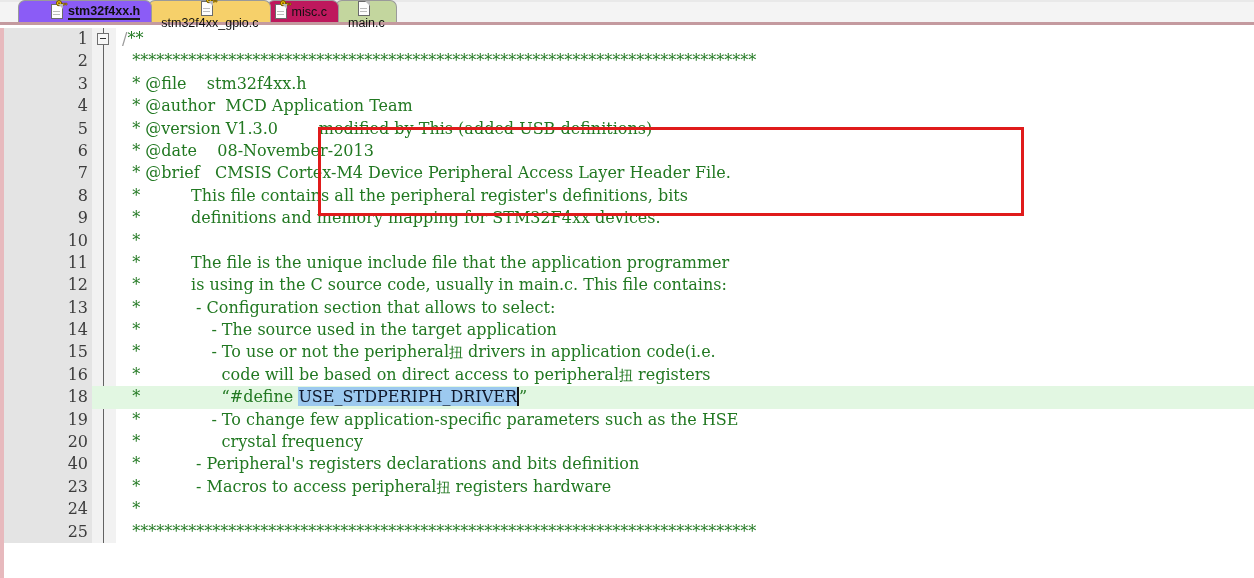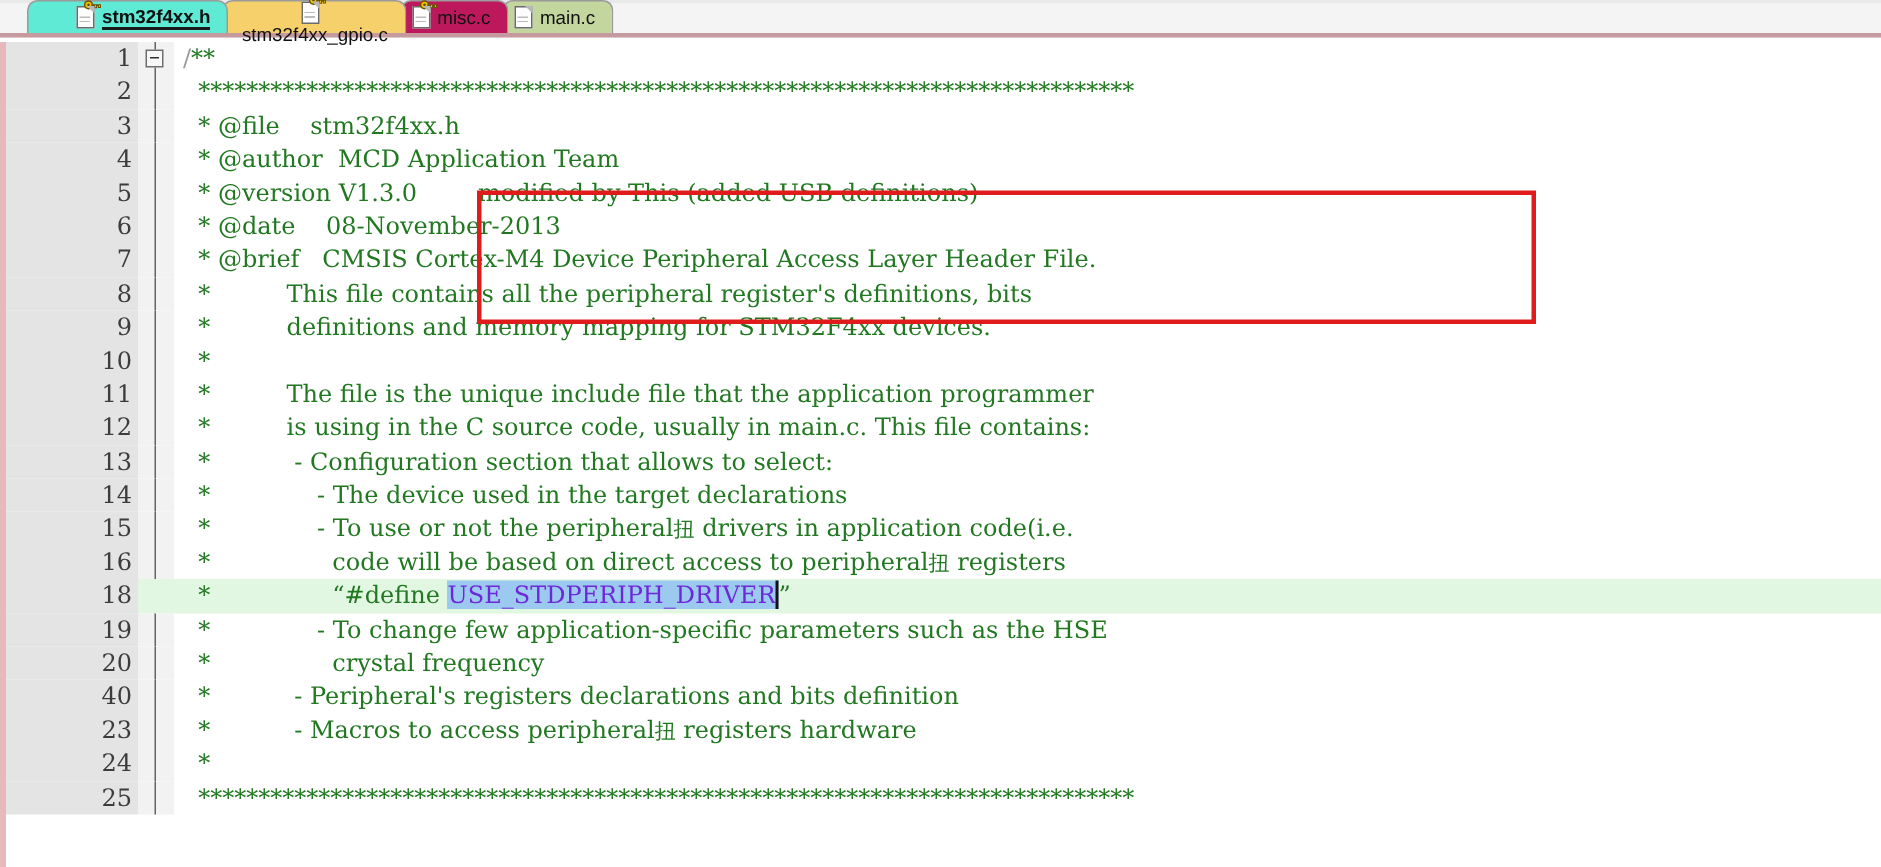--- a/index.html
+++ b/index.html
@@ -54,24 +54,24 @@
     color: #101010;
     border-top-left-radius: 7px;
     border-top-right-radius: 7px;
     border: 1px solid #9a9a9a;
     border-bottom: none;
     white-space: nowrap;
     cursor: pointer;
   }
   .tab .tab-label { margin-left: 5px; }
 
-  .tab.t-h      { background: #5eead4; z-index: 5; padding-left: 32px; }
+  .tab.t-h      { background: #8b5cf6; z-index: 5; padding-left: 32px; }
   .tab.t-gpio   { background: #f6d06a; z-index: 4; flex-direction: column; }
   .tab.t-misc   { background: #be185d; z-index: 3; }
-  .tab.t-main   { background: #c3d69e; z-index: 2; }
+  .tab.t-main   { background: #c3d69e; z-index: 2; flex-direction: column; }
 
   .tab.active .tab-label {
     font-weight: bold;
     border-bottom: 2px solid #1a1a1a;
     padding-bottom: 0px;
   }
 
   
   .doc-icon {
     position: relative;
@@ -182,21 +182,21 @@
     position: relative;
     padding-left: 6px;
     color: #217821;
     white-space: pre;
     box-sizing: border-box;
   }
   .code .slash { color: #9a9a9a; }
   .code .cjk { font-family: "DejaVu Sans", sans-serif; font-size: 14px; }
   .sel {
     background: #9cc9ef;
-    color: #6d28d9;
+    color: #0f172a;
     border-right: 2px solid #121212;
   }
 
   
   .annot {
     position: absolute;
     left: 314px;
     top: 99px;
     width: 706px;
     height: 89px;
@@ -272,21 +272,21 @@
         <div class="row"><div class="gutter">4</div><div class="foldcol"><span class="vline"></span></div><div class="code">  * @author  MCD Application Team</div></div>
         <div class="row"><div class="gutter">5</div><div class="foldcol"><span class="vline"></span></div><div class="code">  * @version V1.3.0        modified by This (added USB definitions)</div></div>
         <div class="row"><div class="gutter">6</div><div class="foldcol"><span class="vline"></span></div><div class="code">  * @date    08-November-2013</div></div>
         <div class="row"><div class="gutter">7</div><div class="foldcol"><span class="vline"></span></div><div class="code">  * @brief   CMSIS Cortex-M4 Device Peripheral Access Layer Header File.</div></div>
         <div class="row"><div class="gutter">8</div><div class="foldcol"><span class="vline"></span></div><div class="code">  *          This file contains all the peripheral register's definitions, bits</div></div>
         <div class="row"><div class="gutter">9</div><div class="foldcol"><span class="vline"></span></div><div class="code">  *          definitions and memory mapping for STM32F4xx devices.</div></div>
         <div class="row"><div class="gutter">10</div><div class="foldcol"><span class="vline"></span></div><div class="code">  *</div></div>
         <div class="row"><div class="gutter">11</div><div class="foldcol"><span class="vline"></span></div><div class="code">  *          The file is the unique include file that the application programmer</div></div>
         <div class="row"><div class="gutter">12</div><div class="foldcol"><span class="vline"></span></div><div class="code">  *          is using in the C source code, usually in main.c. This file contains:</div></div>
         <div class="row"><div class="gutter">13</div><div class="foldcol"><span class="vline"></span></div><div class="code">  *           - Configuration section that allows to select:</div></div>
-        <div class="row"><div class="gutter">14</div><div class="foldcol"><span class="vline"></span></div><div class="code">  *              - The device used in the target declarations</div></div>
+        <div class="row"><div class="gutter">14</div><div class="foldcol"><span class="vline"></span></div><div class="code">  *              - The source used in the target application</div></div>
         <div class="row"><div class="gutter">15</div><div class="foldcol"><span class="vline"></span></div><div class="code">  *              - To use or not the peripheral<span class="cjk">扭</span> drivers in application code(i.e.</div></div>
         <div class="row"><div class="gutter">16</div><div class="foldcol"><span class="vline"></span></div><div class="code">  *                code will be based on direct access to peripheral<span class="cjk">扭</span> registers</div></div>
         <div class="row current"><div class="gutter">18</div><div class="foldcol"><span class="vline"></span></div><div class="code">  *                “#define <span class="sel">USE_STDPERIPH_DRIVER</span>”</div></div>
         <div class="row"><div class="gutter">19</div><div class="foldcol"><span class="vline"></span></div><div class="code">  *              - To change few application-specific parameters such as the HSE</div></div>
         <div class="row"><div class="gutter">20</div><div class="foldcol"><span class="vline"></span></div><div class="code">  *                crystal frequency</div></div>
         <div class="row"><div class="gutter">40</div><div class="foldcol"><span class="vline"></span></div><div class="code">  *           - Peripheral's registers declarations and bits definition</div></div>
         <div class="row"><div class="gutter">23</div><div class="foldcol"><span class="vline"></span></div><div class="code">  *           - Macros to access peripheral<span class="cjk">扭</span> registers hardware</div></div>
         <div class="row"><div class="gutter">24</div><div class="foldcol"><span class="vline"></span></div><div class="code">  *</div></div>
         <div class="row"><div class="gutter">25</div><div class="foldcol"><span class="vline"></span></div><div class="code">  ******************************************************************************</div></div>
       </div>

